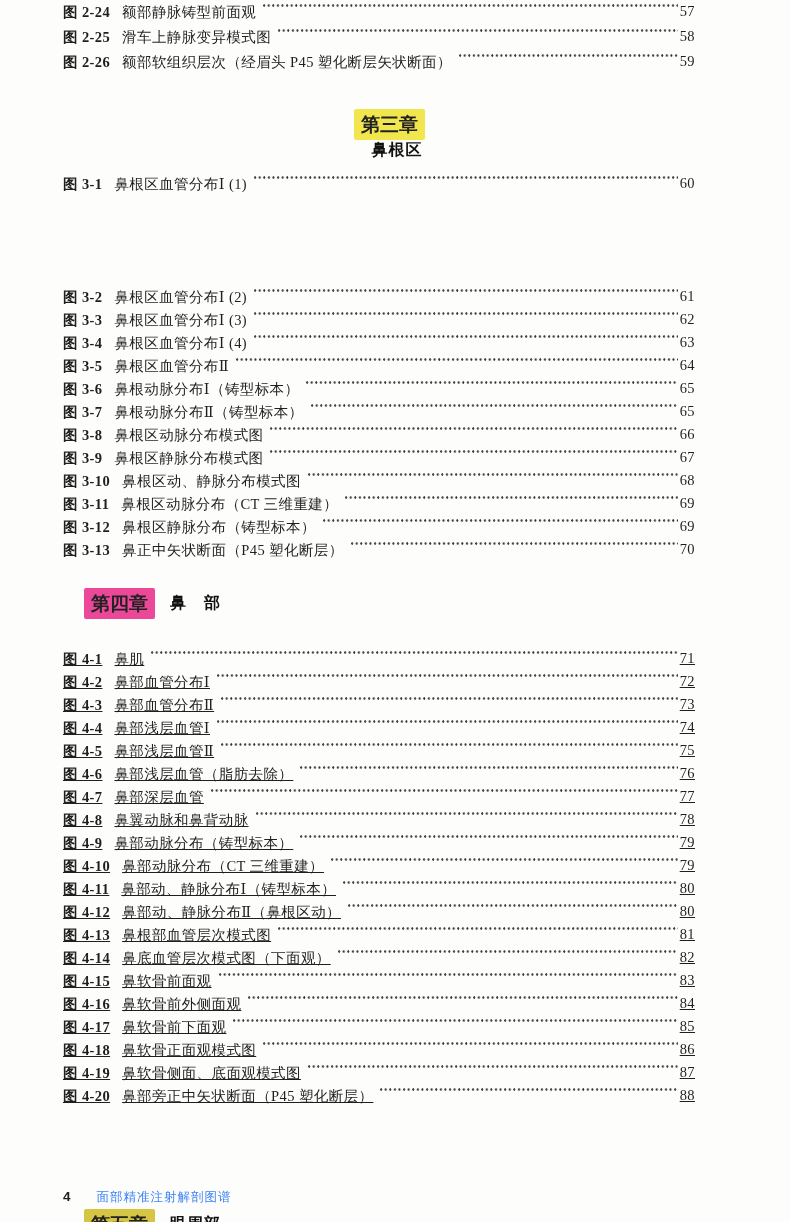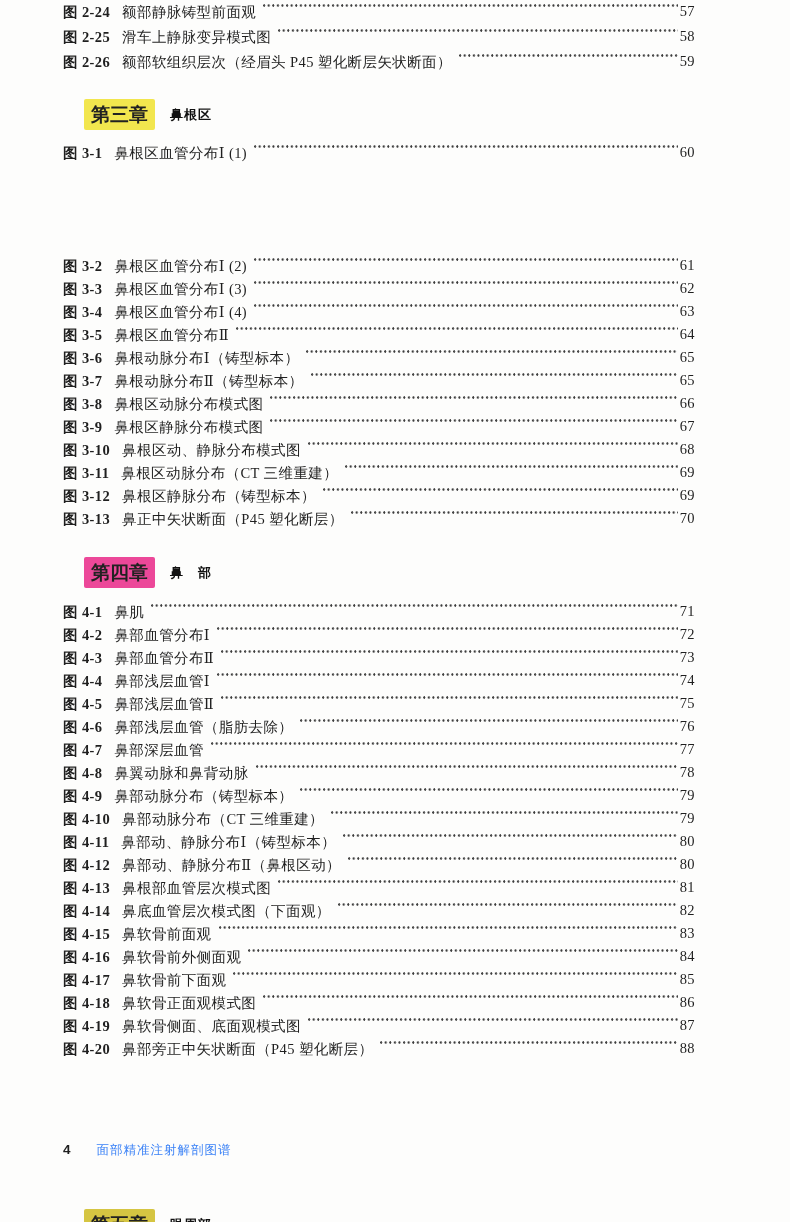--- a/index.html
+++ b/index.html
@@ -16,34 +16,34 @@
   .fig{font-weight:bold;white-space:pre;margin-right:12px;}
   .ftitle{white-space:pre;}
   .leader{
     flex:1 1 auto;min-width:10px;height:5px;margin:0 2px 4px 7px;
     background-image:radial-gradient(circle at 1.1px 2.5px,#3d3d3d 1px,rgba(0,0,0,0) 1.3px);
     background-size:4.6px 5px;background-repeat:repeat-x;background-position:left center;
   }
   .pg{font-size:14.5px;}
   
   .chap{display:flex;align-items:center;margin-left:21px;}
-  .chap-3{margin-top:21px;margin-bottom:0;}
+  .chap-3{margin-top:31px;margin-bottom:0;flex-direction:column;}
   .chap-4{margin-top:24px;margin-bottom:0;}
   .badge{
     font-size:19px;font-weight:bold;line-height:19px;padding:6px 7px;
     border-radius:2px;color:#222;
     font-family:"Liberation Sans","DejaVu Sans",sans-serif;
   }
   .ctitle{
-    font-size:13px;font-weight:bold;margin-left:15px;letter-spacing:1px;color:#111;
+    font-size:16px;font-weight:bold;margin-left:15px;letter-spacing:1px;color:#111;
     font-family:"Liberation Sans","DejaVu Sans",sans-serif;
   }
   .after-chap3{margin-top:14px;}
   .big-gap{height:90px;}
-  .after-chap4{margin-top:15px;}
+  .after-chap4{margin-top:31px;text-decoration:underline;}
   
   .footer{display:flex;align-items:baseline;margin-top:79px;}
   .folio{font-weight:bold;font-size:13.5px;font-family:"Liberation Sans","DejaVu Sans",sans-serif;}
   .booktitle{font-size:12.5px;color:#3b82f6;margin-left:26px;letter-spacing:1px;
     font-family:"Liberation Sans","DejaVu Sans",sans-serif;}
   
   .partial{position:absolute;left:84px;top:1209px;display:flex;align-items:center;}
 </style>
 </head>
 <body>

